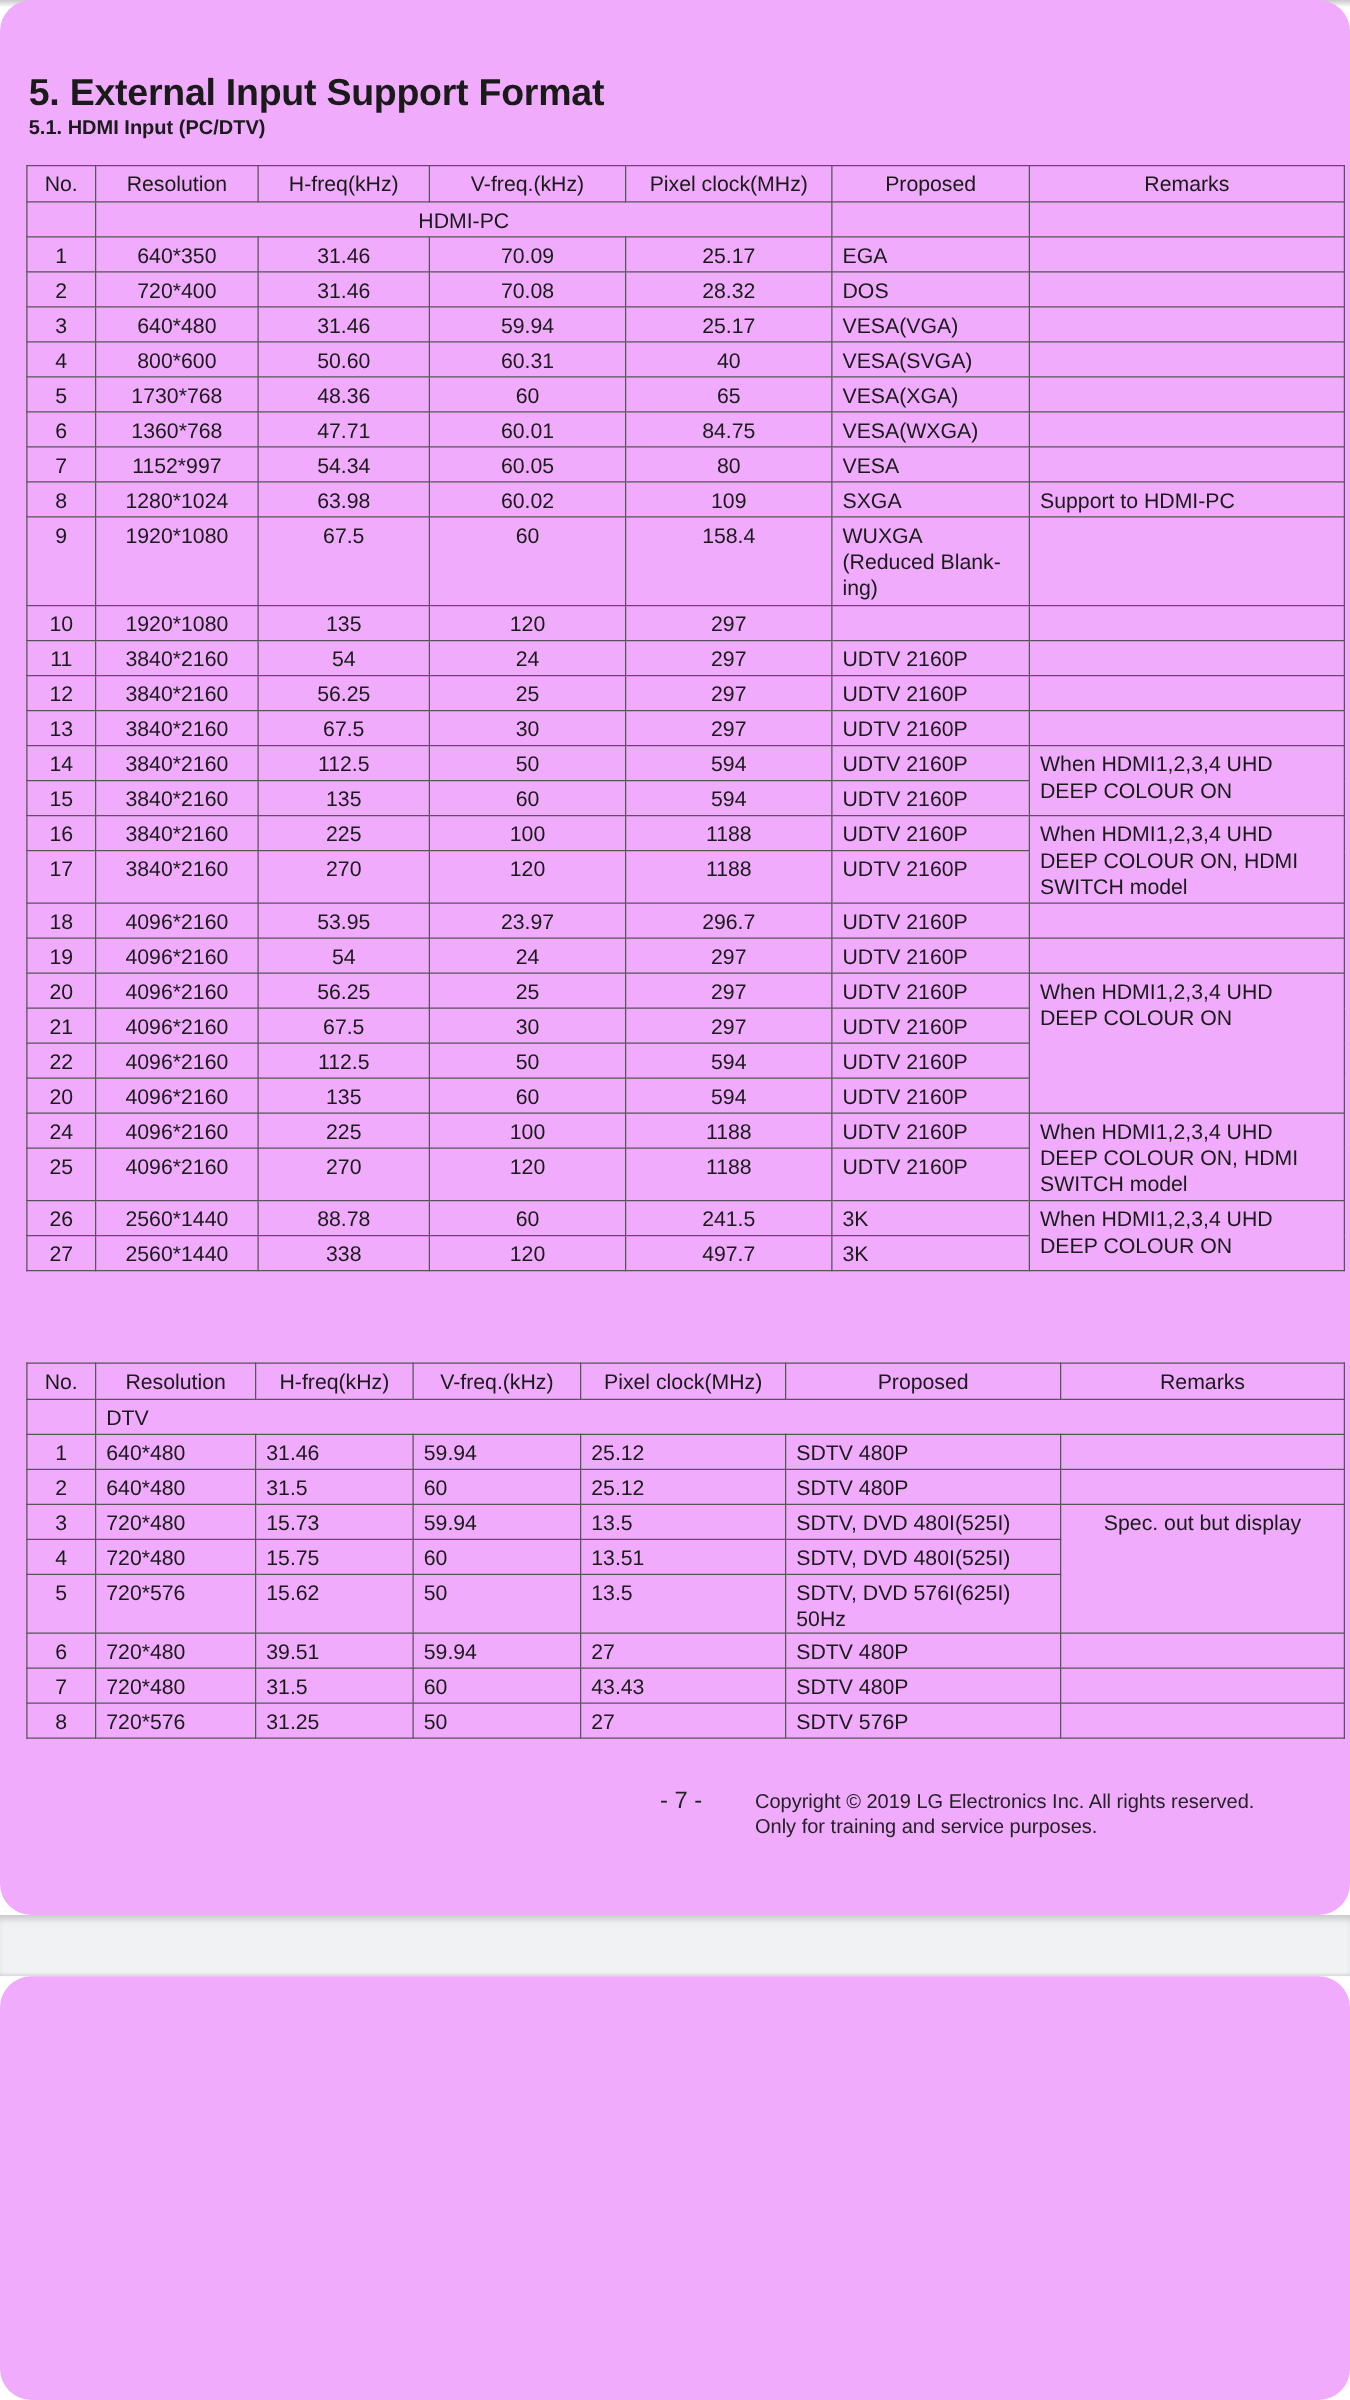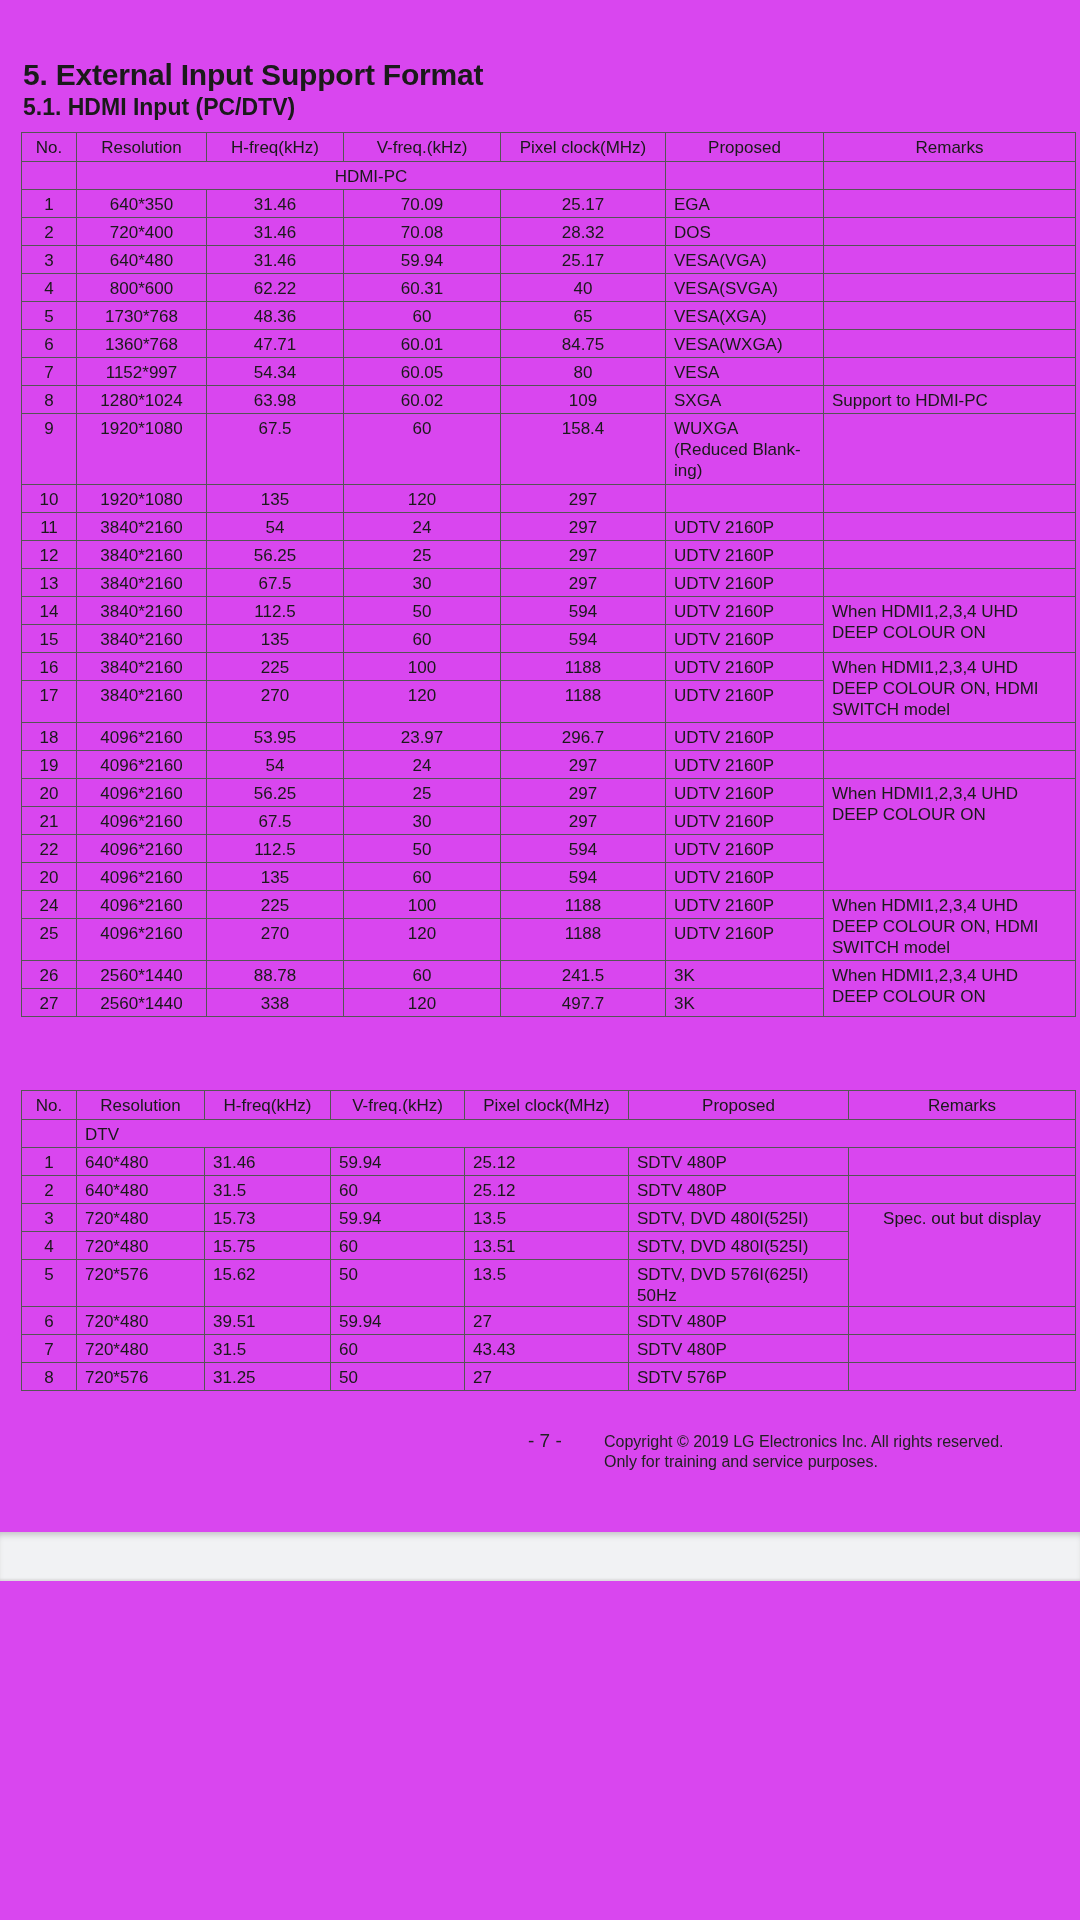--- a/index.html
+++ b/index.html
@@ -6,35 +6,35 @@
   body {
     width: 1080px; height: 1920px; overflow: hidden; position: relative;
     background: #ffffff;
     font-family: "Liberation Sans", "DejaVu Sans", sans-serif;
     color: #1a1a1a;
   }
   .top-shadow {
     position: absolute; left: 0; top: 0; width: 1080px; height: 6px;
     background: linear-gradient(#c9c9cb, rgba(255,255,255,0));
   }
-  .page { position: absolute; left: 0; width: 1080px; background: #d946ef; }
+  .page { position: absolute; left: 0; width: 1080px; background: #f0abfc; border-radius: 25px; }
   #page1 { top: 0; height: 1532px; }
   #page2 { top: 1581px; height: 339px; }
   .separator {
     position: absolute; left: 0; top: 1532px; width: 1080px; height: 49px;
     background: #f1f2f4;
     box-shadow: inset 0 6px 6px -3px #c4c4c6, inset 0 -3px 2px -1px #dcdcde;
   }
   h1.title {
     position: absolute; left: 23px; top: 58px; margin: 0;
     font-size: 30px; font-weight: bold; letter-spacing: -0.2px;
   }
   h2.subtitle {
     position: absolute; left: 23px; top: 94px; margin: 0;
-    font-size: 23px; font-weight: bold;
+    font-size: 16px; font-weight: bold;
   }
   table.fmt {
     position: absolute; left: 21px; border-collapse: collapse;
     table-layout: fixed; font-size: 17px;
   }
   table.fmt td, table.fmt th {
     border: 1.5px solid #555; padding: 0 8px; height: 28px;
     font-weight: normal; vertical-align: top; line-height: 21px;
     padding-top: 4px; box-sizing: border-box; overflow: hidden;
   }
@@ -111,21 +111,21 @@
           <td class="c">640*480</td>
           <td class="c">31.46</td>
           <td class="c">59.94</td>
           <td class="c">25.17</td>
           <td class="l">VESA(VGA)</td>
           <td class="l"></td>
         </tr>
         <tr>
           <td class="c ">4</td>
           <td class="c">800*600</td>
-          <td class="c">62.22</td>
+          <td class="c">50.60</td>
           <td class="c">60.31</td>
           <td class="c">40</td>
           <td class="l">VESA(SVGA)</td>
           <td class="l"></td>
         </tr>
         <tr>
           <td class="c ">5</td>
           <td class="c">1730*768</td>
           <td class="c">48.36</td>
           <td class="c">60</td>

